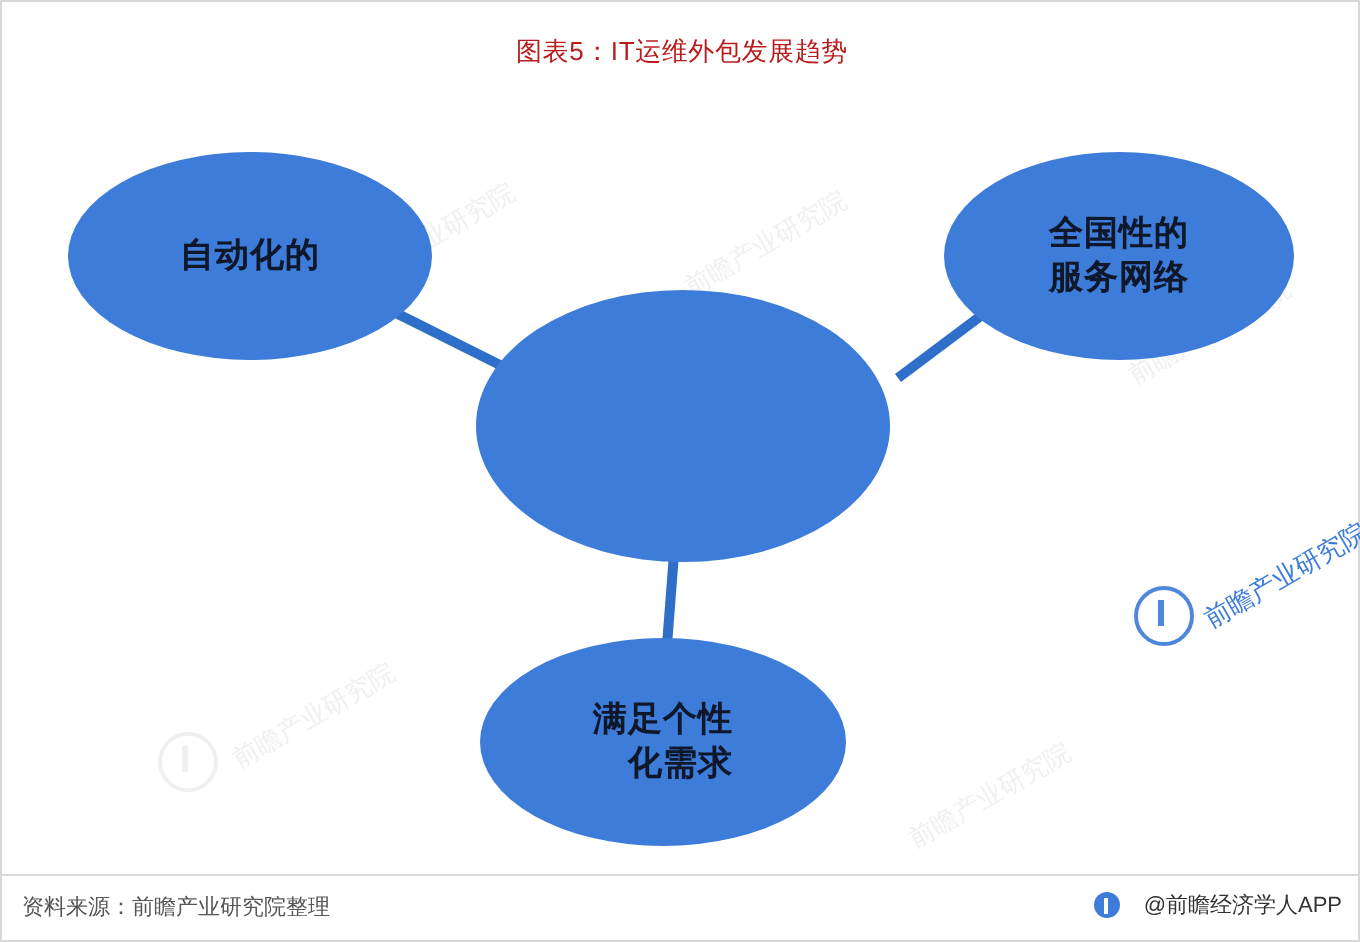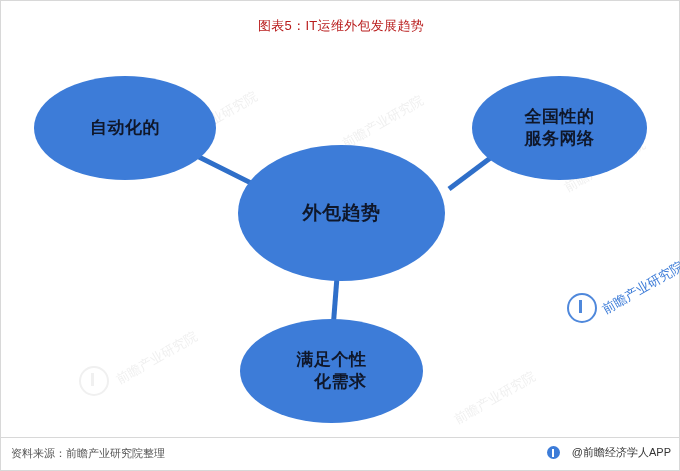--- a/index.html
+++ b/index.html
@@ -209,21 +209,20 @@
 
     <div class="node topright">
       <div>
         <span>全国性的</span>
         <span>服务网络</span>
       </div>
     </div>
 
     <div class="node center">
       <div>
-        <span>外包趋势</span>
       </div>
     </div>
 
     <div class="node bottom">
       <div>
         <span>满足个性</span>
         <span>化需求</span>
       </div>
     </div>
 

